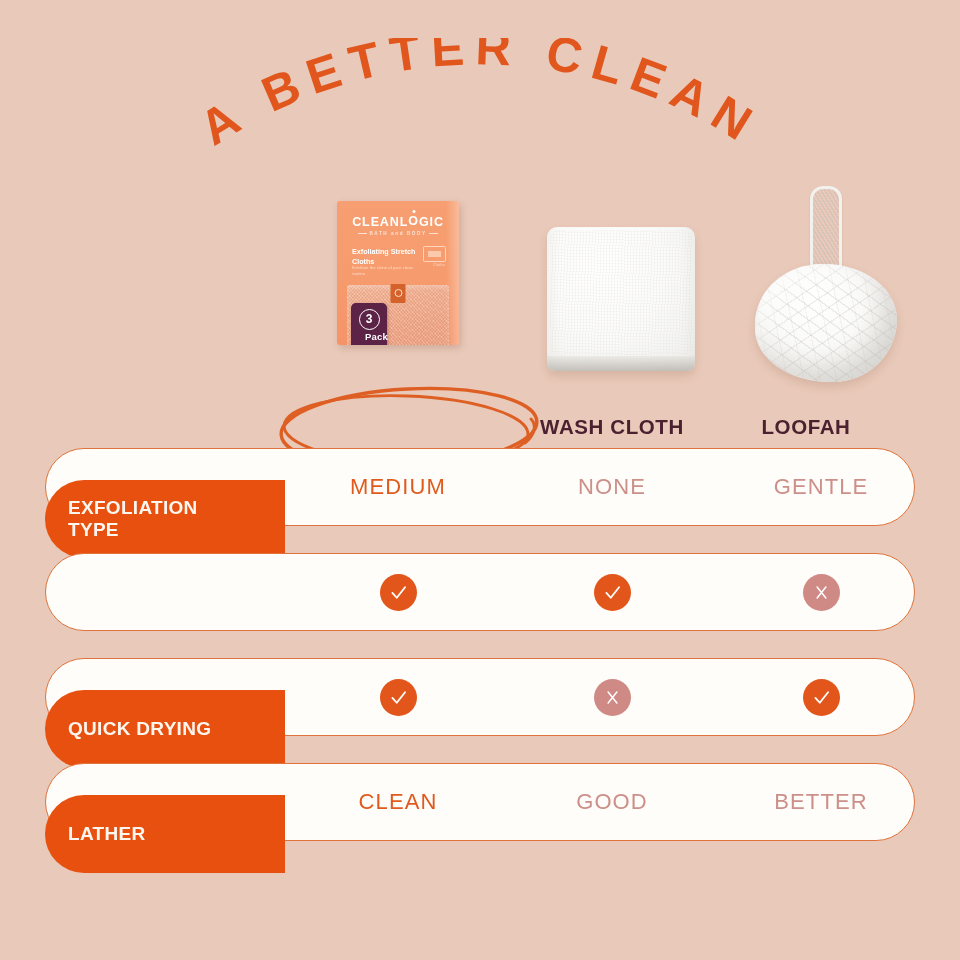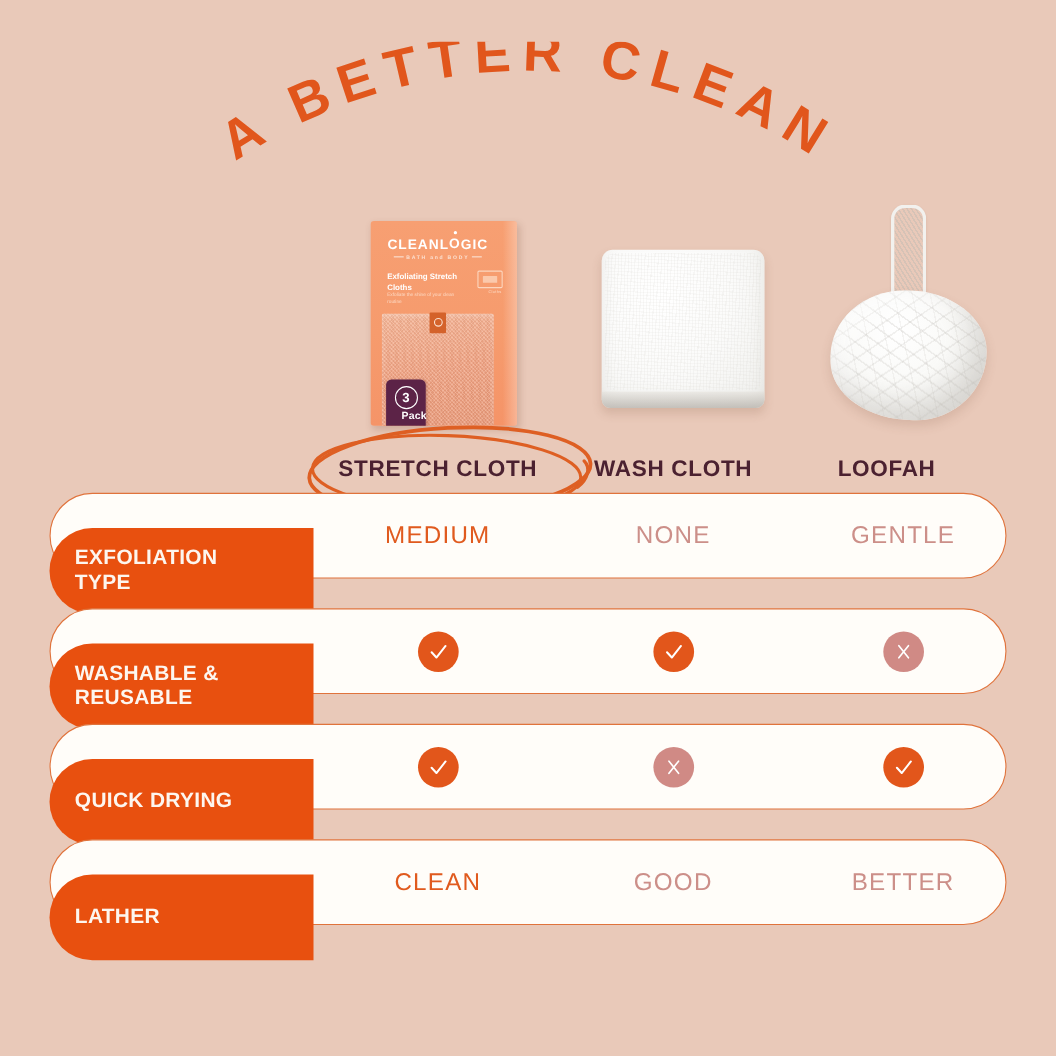--- a/index.html
+++ b/index.html
@@ -24,26 +24,25 @@
     fill: #e1561c;
     letter-spacing: 10px;
   }
 
   
   .products { position: absolute; left: 0; top: 180px; width: 960px; height: 225px; }
 
   
   .pkg {
     position: absolute; left: 337px; top: 21px;
-    width: 122px; height: 186px;
+    width: 122px; height: 144px;
     background: linear-gradient(180deg,#f79f72 0%, #f69b6d 55%, #f59468 100%);
     border-radius: 3px;
     box-shadow: 2px 3px 7px rgba(120,70,50,.22);
     overflow: hidden;
-    padding-left: 11px;
   }
   .pkg-sheen {
     position: absolute; right: 0; top: 0; width: 13px; height: 100%;
     background: linear-gradient(90deg, rgba(255,255,255,0) 0%, rgba(255,255,255,.30) 100%);
   }
   .pkg-brand {
     position: absolute; left: 0; top: 14px; width: 122px;
     text-align: center; color: #ffffff;
     font-size: 12.5px; font-weight: bold; letter-spacing: .9px;
   }
@@ -278,21 +277,20 @@
     </div>
   </div>
 
   <svg class="circle-mark" viewBox="0 0 268 90">
     <ellipse cx="134" cy="45" rx="128" ry="39" fill="none" stroke="#de5f23" stroke-width="3.4" stroke-linecap="round" transform="rotate(-3 134 45)"></ellipse>
     <ellipse cx="131" cy="47" rx="122" ry="34" fill="none" stroke="#de5f23" stroke-width="2.8" stroke-linecap="round" transform="rotate(2 131 47)"></ellipse>
     <path d="M 256,36 C 262,42 260,52 250,60" fill="none" stroke="#de5f23" stroke-width="3" stroke-linecap="round"></path>
   </svg>
 
   <div class="col-headers">
-    <div class="col-head c0">STRETCH CLOTH</div>
     <div class="col-head c1">WASH CLOTH</div>
     <div class="col-head c2">LOOFAH</div>
   </div>
 
   <div class="rows">
 
     <div class="row">
       <div class="row-pill"></div>
       <div class="row-label">
         <span><span>EXFOLIATION</span><br><span>TYPE</span></span>
@@ -303,23 +301,20 @@
       <div class="cell c1">
         <span class="cell-text muted">NONE</span>
       </div>
       <div class="cell c2">
         <span class="cell-text muted">GENTLE</span>
       </div>
     </div>
 
     <div class="row">
       <div class="row-pill"></div>
-      <div class="row-label">
-        <span><span>WASHABLE &amp;</span><br><span>REUSABLE</span></span>
-      </div>
       <div class="cell c0">
         <div class="mark yes">
           <svg width="21" height="21" viewBox="0 0 24 24">
               <path d="M5 12.5 L10 18 L19.5 6" fill="none" stroke="#fff" stroke-width="2.1" stroke-linecap="round" stroke-linejoin="round"></path>
             </svg>
         </div>
       </div>
       <div class="cell c1">
         <div class="mark yes">
           <svg width="21" height="21" viewBox="0 0 24 24">

